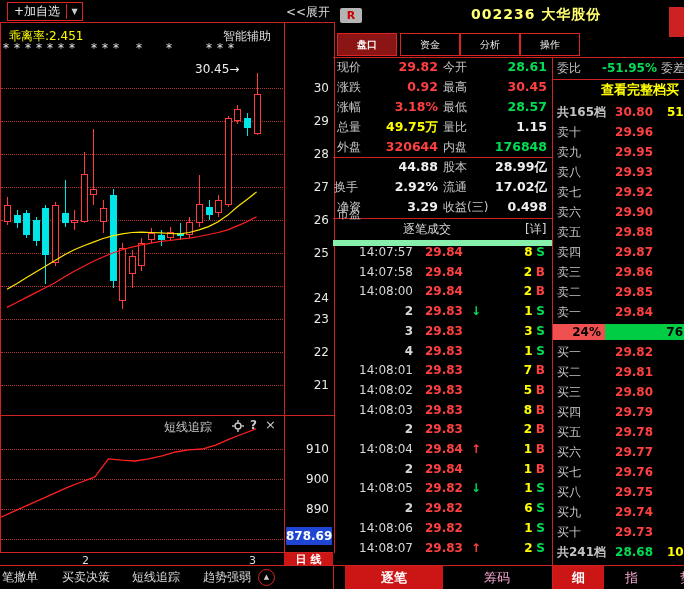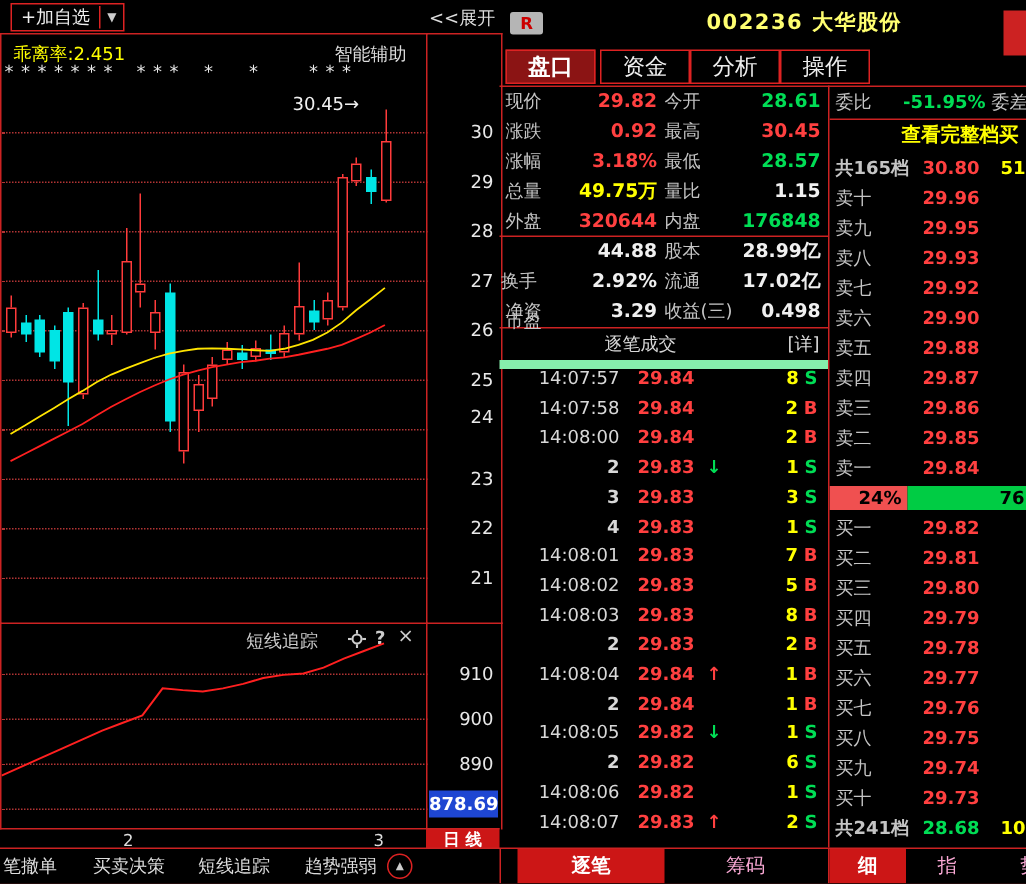--- a/index.html
+++ b/index.html
@@ -34,21 +34,21 @@
   #period-tab{left:284px;top:552px;width:49px;height:13px;background:#cc1616;color:#fff;font-weight:bold;
               font-size:11px;text-align:center;line-height:13px;cursor:pointer;border-top:1px solid #c22;}
   
   #header{left:333px;top:0;width:351px;height:57px;}
   #r-badge{left:7px;top:8px;width:22px;height:15px;background:#b5b5b5;color:#c00;font-weight:bold;
            font-size:11px;text-align:center;line-height:15px;border-radius:2px;}
   #stock-title{left:138px;top:6px;color:#ffff70;font-weight:bold;font-size:14px;letter-spacing:1px;}
   #partial-btn{left:336px;top:7px;width:15px;height:30px;background:#c22;}
   #tabs-row{left:0;top:33px;width:351px;height:24px;border-bottom:1px solid #c22;}
   .tab{position:absolute;top:0;width:58px;height:21px;border:1px solid #d22;text-align:center;
-       line-height:21px;color:#eee;font-size:15px;cursor:pointer;background:#000;}
+       line-height:21px;color:#eee;font-size:10px;cursor:pointer;background:#000;}
   .tab.active{background:#8b1414;font-weight:bold;color:#fff;}
   #quote-grid{left:333px;top:57px;width:219px;height:161px;border-bottom:1px solid #c22;}
   .qrow{position:absolute;left:0;width:219px;height:20px;line-height:20px;}
   .qrow .ql{position:absolute;color:#c4c4c4;font-size:12px;}
   .qrow .qv{position:absolute;text-align:right;font-weight:bold;font-size:12.5px;}
   #tick-header{left:333px;top:218px;width:219px;height:22px;border-bottom:6px solid #86efac;line-height:22px;}
   #tick-title{left:70px;top:0;color:#d8d8d8;font-size:12px;}
   #tick-detail{left:192px;top:0;color:#d8d8d8;font-size:12px;cursor:pointer;}
   #tick-list{left:333px;top:240px;width:219px;height:325px;overflow:hidden;}
   .trow{position:absolute;left:0;width:219px;height:20px;line-height:20px;font-size:12px;}
@@ -176,21 +176,21 @@
       </svg>
     </div>
 
   <div class="abs" id="y-axis">
       <div class="ylab" style="top: 58px;">30</div>
       <div class="ylab" style="top: 91px;">29</div>
       <div class="ylab" style="top: 124px;">28</div>
       <div class="ylab" style="top: 157px;">27</div>
       <div class="ylab" style="top: 190px;">26</div>
       <div class="ylab" style="top: 223px;">25</div>
-      <div class="ylab" style="top: 248px;">24</div>
+      <div class="ylab" style="top: 268px;">24</div>
       <div class="ylab" style="top: 289px;">23</div>
       <div class="ylab" style="top: 322px;">22</div>
       <div class="ylab" style="top: 355px;">21</div>
     </div>
 
   <div class="abs" id="sub-chart">
     <div class="abs" id="sub-title">短线追踪</div>
     <div class="abs" style="left:231px;top:4px;">
       <svg width="12" height="12" style="position:static;">
         <circle cx="6" cy="6" r="3" fill="none" stroke="#ccc" stroke-width="1.4"></circle>

